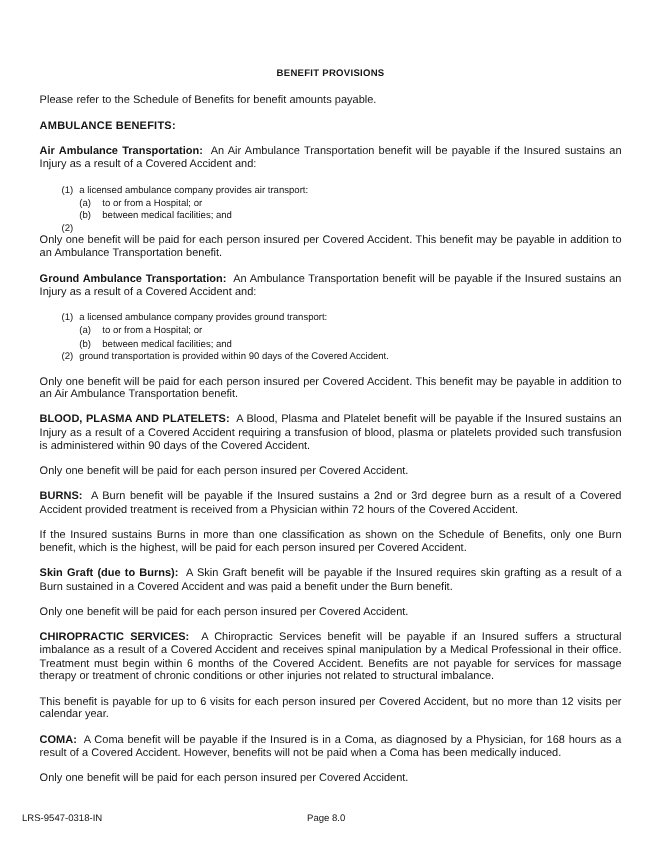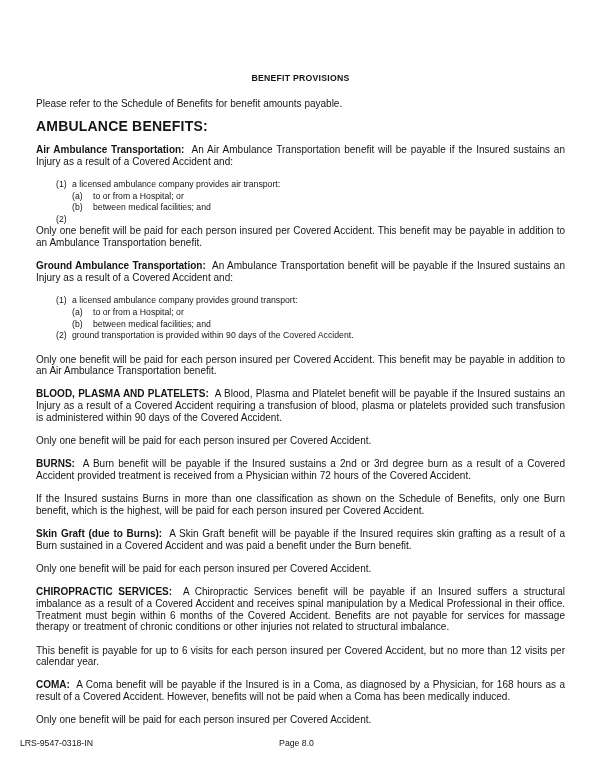--- a/index.html
+++ b/index.html
@@ -22,39 +22,39 @@
     left: 36px;
     top: 56px;
     width: 529px;
   }
   .doc-title {
     font-size: 8.7px;
     font-weight: bold;
     text-align: center;
     letter-spacing: 0.25px;
     line-height: 11.5px;
-    margin: 17px 0 13px 0;
+    margin: 5px 0 13px 0;
   }
   p.para {
     font-size: 10px;
     line-height: 11.7px;
     text-align: justify;
     text-justify: inter-word;
     margin: 0 0 11.5px 0;
     word-spacing: 0.1px;
   }
   p.para.nojust {
     text-align: left;
   }
   .run-head {
     font-weight: bold;
     margin-top: 24px;
   }
   .sec-head {
-    font-size: 14px;
+    font-size: 10px;
     font-weight: bold;
     line-height: 11.7px;
     margin: 0 0 11.5px 0;
     letter-spacing: 0.2px;
   }
   ol.lvl1 {
     list-style: none;
     margin: 0 0 11.5px 0;
     padding: 0;
   }

